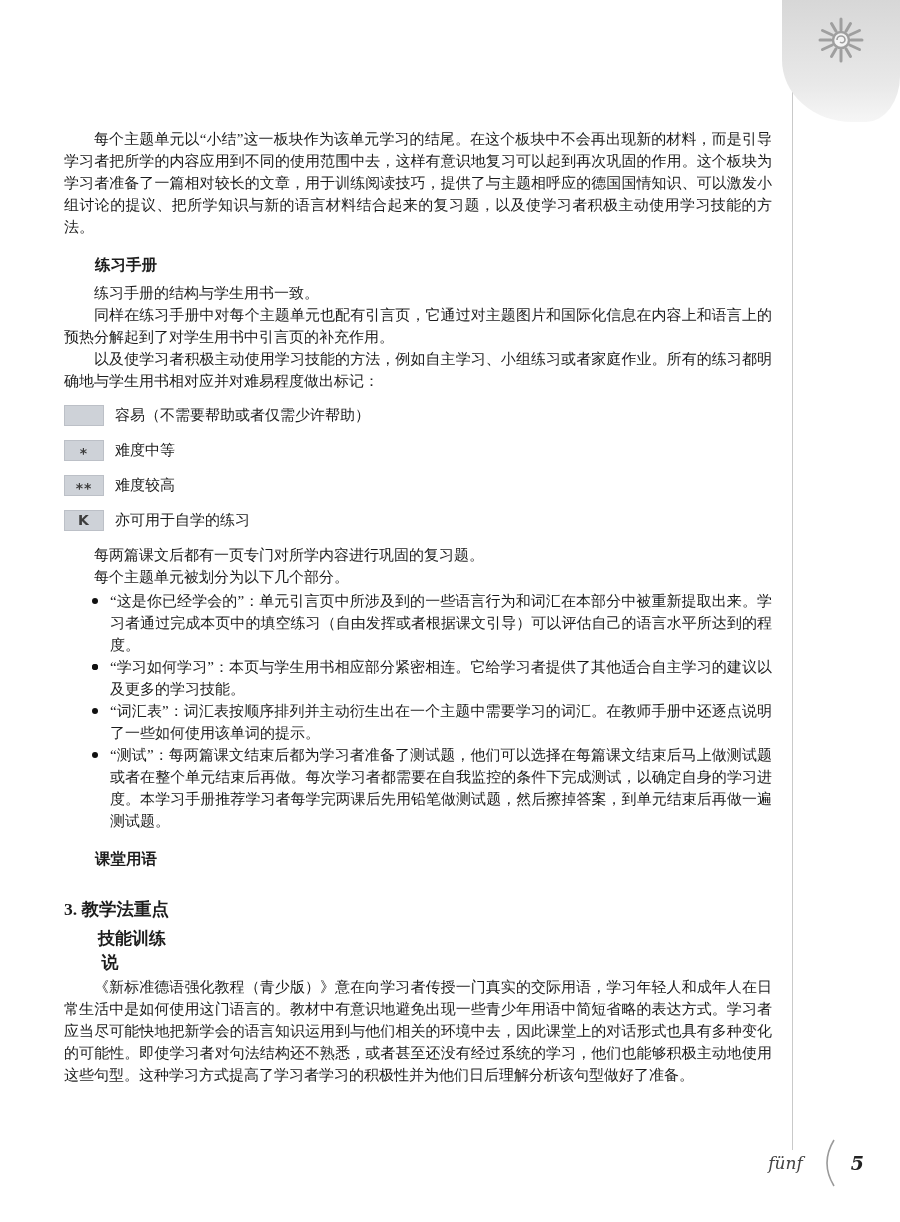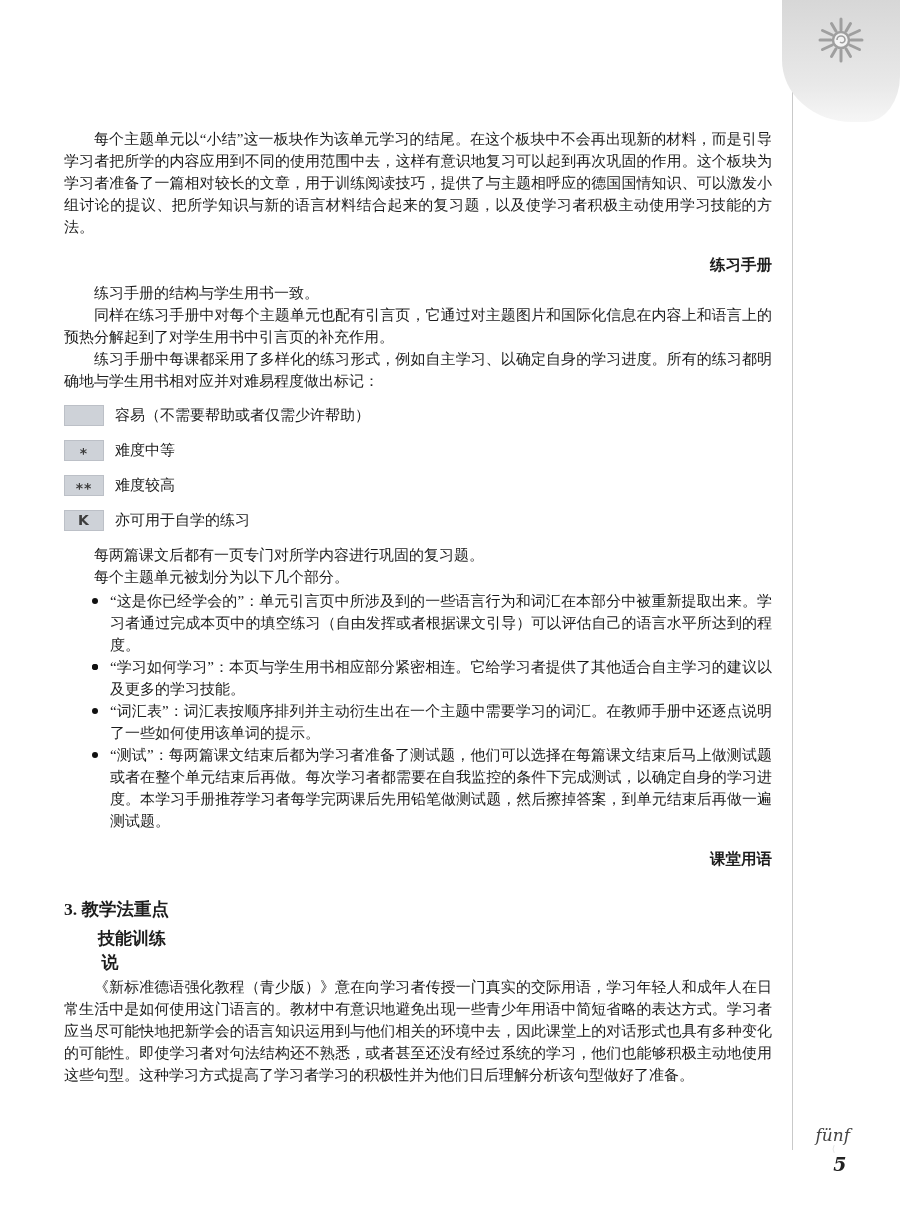--- a/index.html
+++ b/index.html
@@ -30,21 +30,21 @@
   
   .page {
     position:absolute; top:128px; left:64px; width:708px;
     font-size:15px; line-height:22px; text-align:justify;
     z-index:3;
   }
   p.body { text-indent:2em; }
 
   h3.sec {
     font-size:15.5px; font-weight:bold; padding-left:2em;
-    margin:16px 0 6px 0; text-align:right;
+    margin:16px 0 6px 0; text-align:left;
   }
   h4.sub {
     font-size:17px; font-weight:bold; padding-left:2.2em;
     margin:2px 0 2px 0; text-align:left;
   }
   h2.big {
     font-size:17.5px; font-weight:600; margin:28px 0 8px 0; text-align:left;
     font-family:Liberation Serif, serif;
   }
 
@@ -65,22 +65,22 @@
   
   ul.parts { list-style:none; margin:2px 0 4px 0; }
   ul.parts li { position:relative; padding-left:46px; margin:0; }
   ul.parts .dot {
     position:absolute; left:28px; top:8px;
     width:6px; height:6px; border-radius:50%; background:#111;
   }
 
   
   .footer {
-    position:absolute; right:36px; bottom:47px; height:50px;
-    display:flex; align-items:center; z-index:3;flex-direction:column;
+    position:absolute; right:36px; bottom:34px; height:50px;
+    display:flex; align-items:center; z-index:3;
   }
   .footer-word {
     font-style:italic; font-size:17px; color:#444; margin-right:14px;
     font-family:"DejaVu Serif","Liberation Serif",serif;
   }
   .footer-curve { margin-right:14px; }
   .footer-num {
     font-style:italic; font-weight:bold; font-size:19px; color:#222;
     font-family:"DejaVu Serif","Liberation Serif",serif;
   }
@@ -111,21 +111,21 @@
   </svg>
 </div>
 
 <div class="page">
 
   <p class="body">每个主题单元以“小结”这一板块作为该单元学习的结尾。在这个板块中不会再出现新的材料，而是引导学习者把所学的内容应用到不同的使用范围中去，这样有意识地复习可以起到再次巩固的作用。这个板块为学习者准备了一篇相对较长的文章，用于训练阅读技巧，提供了与主题相呼应的德国国情知识、可以激发小组讨论的提议、把所学知识与新的语言材料结合起来的复习题，以及使学习者积极主动使用学习技能的方法。</p>
 
   <h3 class="sec">练习手册</h3>
   <p class="body">练习手册的结构与学生用书一致。</p>
   <p class="body">同样在练习手册中对每个主题单元也配有引言页，它通过对主题图片和国际化信息在内容上和语言上的预热分解起到了对学生用书中引言页的补充作用。</p>
-  <p class="body">练习手册中每课都采用了多样化的练习形式，例如自主学习、以确定自身的学习进度。所有的练习都明确地与学生用书相对应并对难易程度做出标记：</p>
+  <p class="body">以及使学习者积极主动使用学习技能的方法，例如自主学习、小组练习或者家庭作业。所有的练习都明确地与学生用书相对应并对难易程度做出标记：</p>
 
   <div class="markers">
     <div class="marker-row">
       <span class="marker-box">
           <span class="sym"></span>
         </span>
       <span class="marker-label">容易（不需要帮助或者仅需少许帮助）</span>
     </div>
     <div class="marker-row">
       <span class="marker-box">

